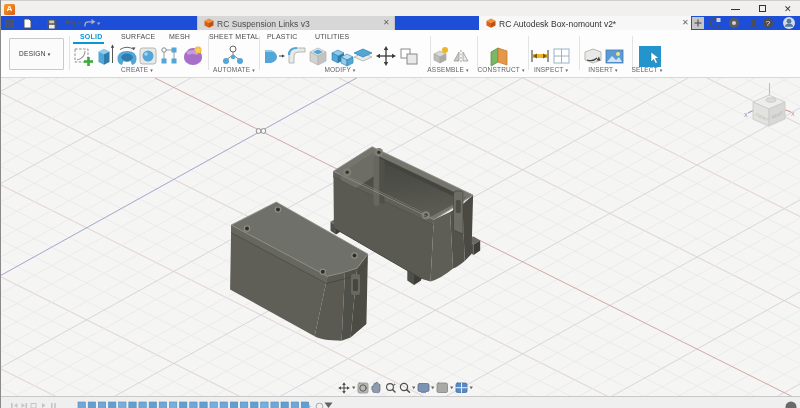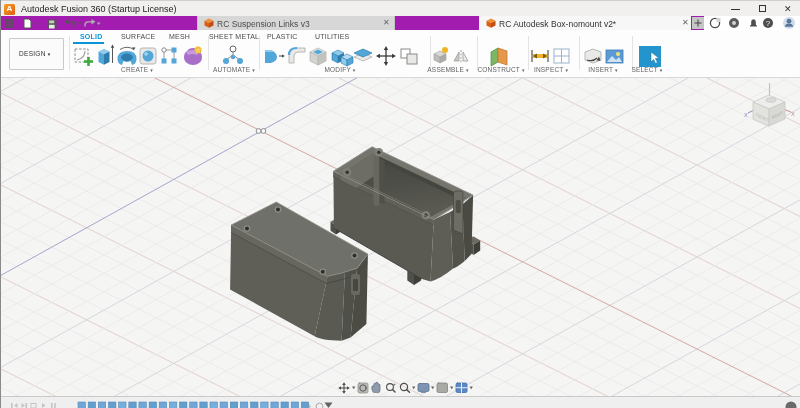--- a/index.html
+++ b/index.html
@@ -1,28 +1,27 @@
 <!DOCTYPE html>
 <html><head><meta charset="utf-8"><style>
 * { margin:0; padding:0; box-sizing:border-box; }
 html,body { width:800px; height:408px; overflow:hidden; font-family:"Liberation Sans",sans-serif; }
 #win { position:relative; width:800px; height:408px; background:#fff; border-left:1px solid #8a8a8a; }
 .titlebar { position:absolute; left:0; top:0; width:800px; height:16px; background:#f1f0ef; border-top:1px solid #cfcfcf; }
-.tabbar { position:absolute; left:0; top:16px; width:703px; height:14px; background:#a21caf; }
+.tabbar { position:absolute; left:0; top:16px; width:800px; height:14px; background:#1d4ed8; }
 .toolbar { position:absolute; left:0; top:30px; width:800px; height:48px; background:#fdfdfd; border-bottom:1px solid #d8d8d8; }
 .ribtab { position:absolute; top:3px; font-size:7px; color:#4a4a4a; letter-spacing:0.2px; }
 .timeline { position:absolute; left:0; top:396px; width:800px; height:12px; background:#efefef; border-top:1px solid #c9c9c9; }
 </style></head>
 <body>
 <div id="win">
 
 <div class="titlebar">
   <div style="position:absolute;left:3px;top:2.5px;width:11px;height:11px;background:linear-gradient(135deg,#f6a21d,#e25c19);border-radius:1.5px"></div>
   <div style="position:absolute;left:5.6px;top:3.2px;color:#fff;font-size:8px;font-weight:bold">A</div>
-  <div style="position:absolute;left:20px;top:3px;font-size:9px;color:#222">Autodesk Fusion 360 (Startup License)</div>
   <div style="position:absolute;left:730px;top:7.5px;width:9px;height:1px;background:#333"></div>
   <div style="position:absolute;left:758px;top:4px;width:7px;height:7px;border:1px solid #333"></div>
   <div style="position:absolute;left:783px;top:3px;font-size:9px;color:#333">✕</div>
 </div>
 
 <div class="tabbar">
 
   <svg width="110" height="14" viewBox="0 0 110 14" style="position:absolute;left:0;top:0">
     <g fill="#555">
       <rect x="4" y="3" width="2.6" height="2.6"></rect>

